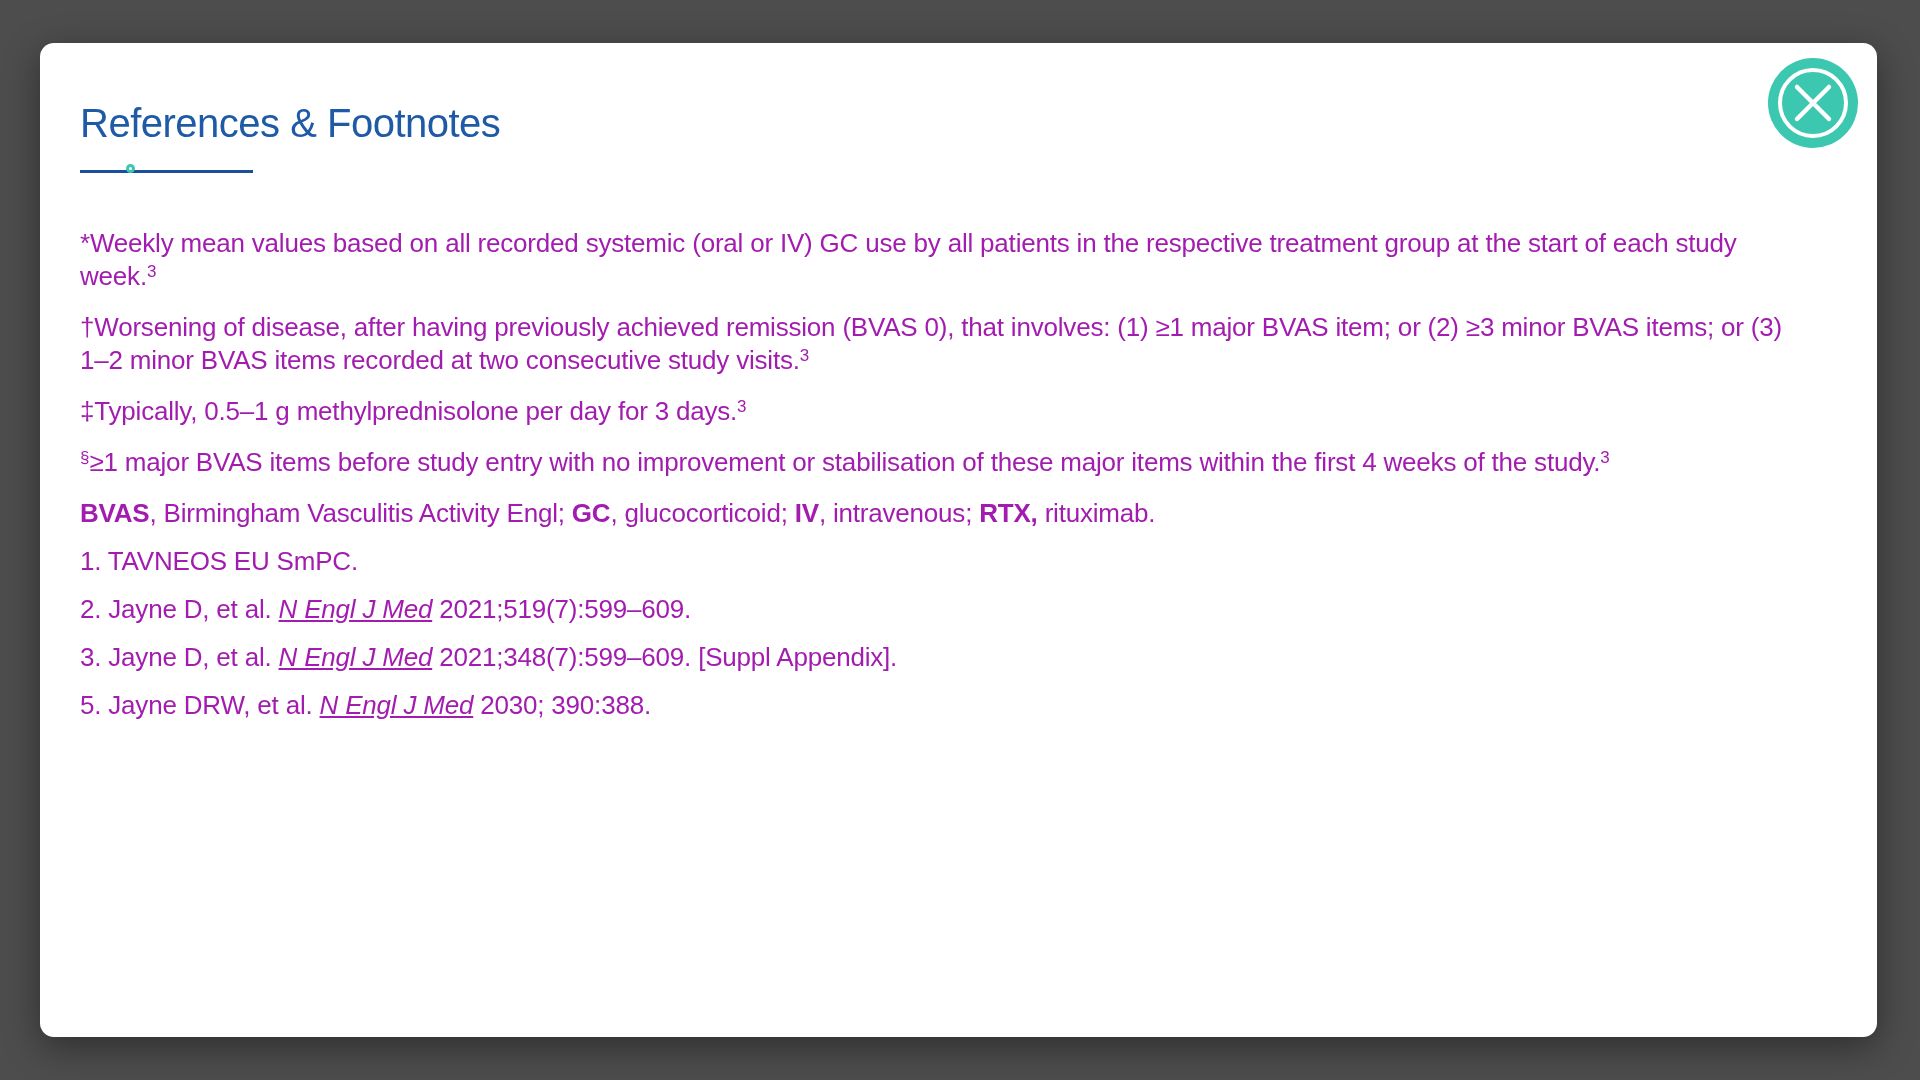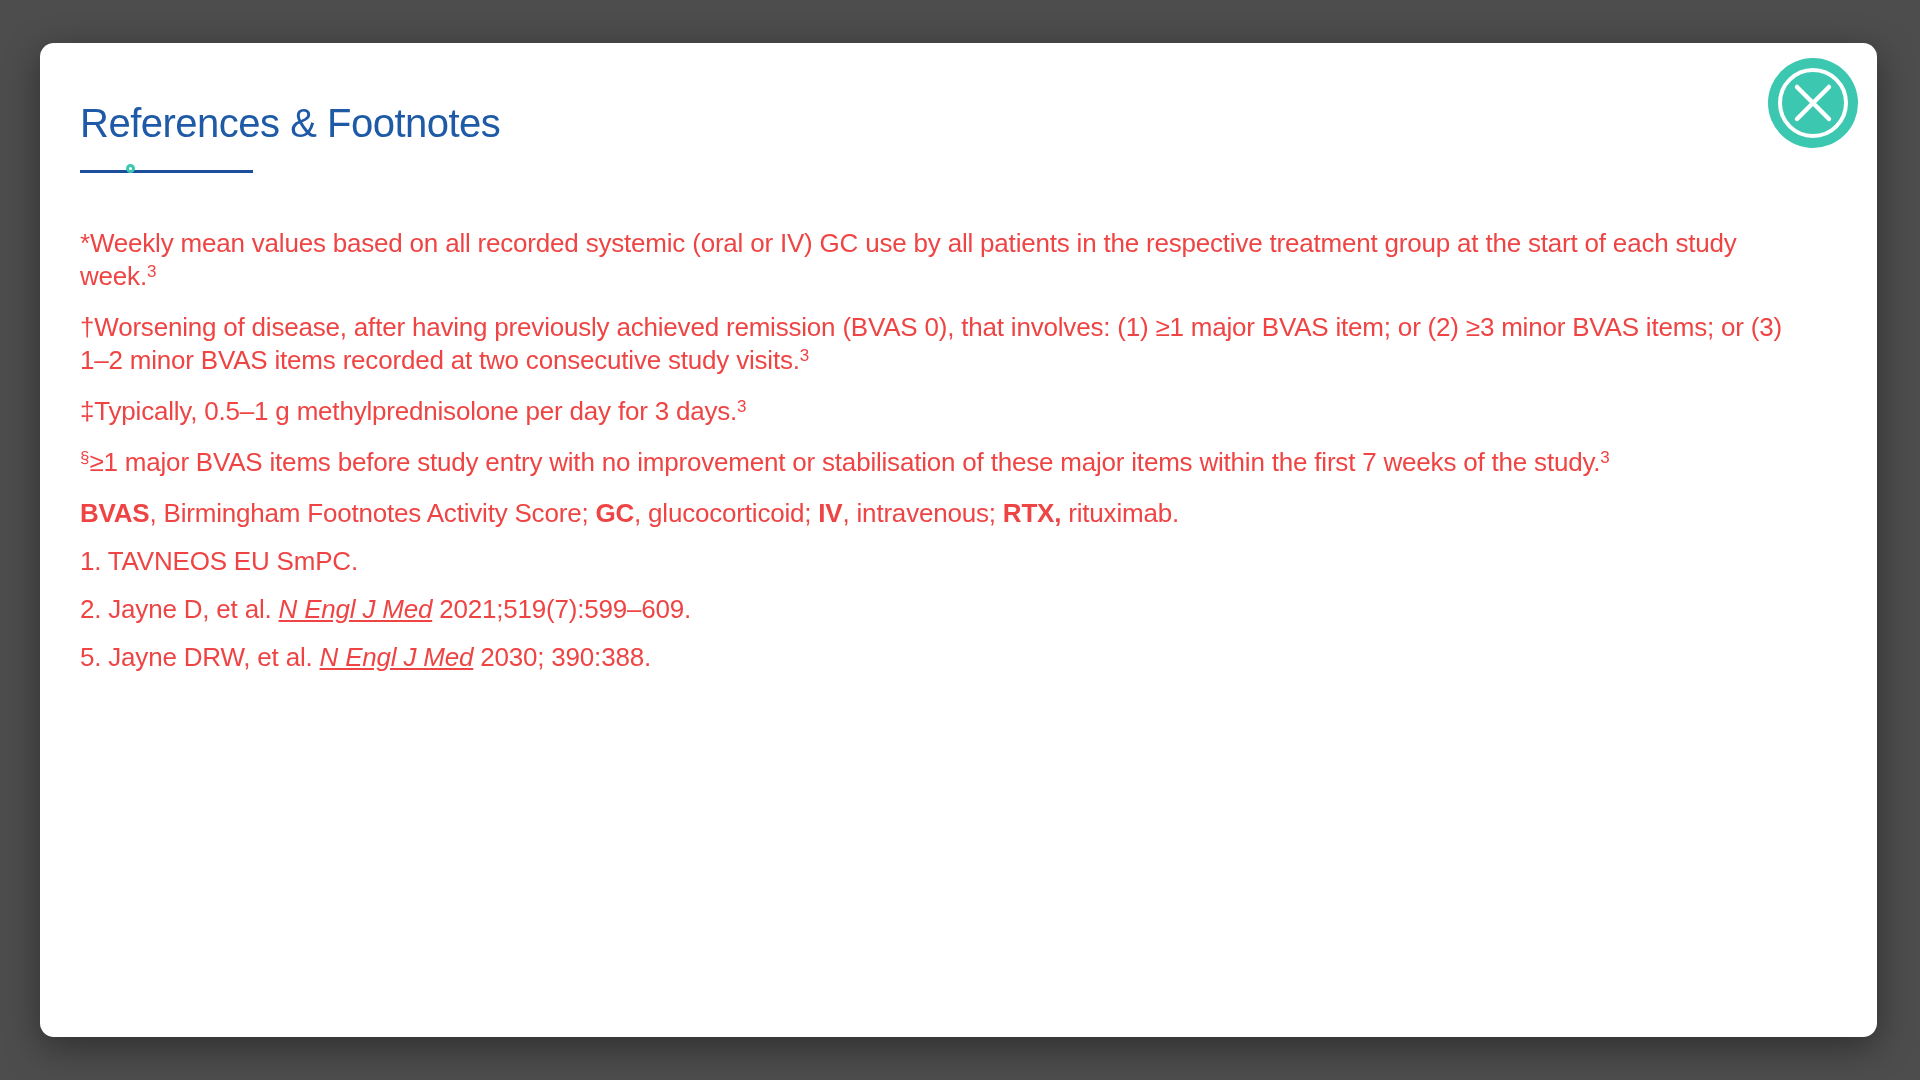--- a/index.html
+++ b/index.html
@@ -54,21 +54,21 @@
     background: transparent;
     cursor: pointer;
     line-height: 0;
   }
   .content {
     margin-top: 54px;
     width: 1730px;
     font-size: 26px;
     line-height: 33px;
     letter-spacing: -0.2px;
-    color: #ef4444;
+    color: #a21caf;
   }
   .content p {
     margin: 0 0 15px 0;
   }
   .content .b { font-weight: 700; }
   .content .i { font-style: italic; text-decoration: underline; }
   .content .sup {
     font-size: 17px;
     position: relative;
     top: -0.45em;
@@ -93,22 +93,23 @@
           <circle cx="45" cy="45" r="45" fill="#3cc7b0"></circle>
           <circle cx="45" cy="45" r="33" fill="none" stroke="#ffffff" stroke-width="4"></circle>
           <path d="M29 29 L61 61 M61 29 L29 61" stroke="#ffffff" stroke-width="4.5" stroke-linecap="round" fill="none"></path>
         </svg>
       </button>
 
       <div class="content">
         <p><span>*Weekly mean values based on all recorded systemic (oral or IV) GC use by all patients in the respective treatment group at the start of each study week.</span><span class="sup">3</span></p>
         <p><span>†Worsening of disease, after having previously achieved remission (BVAS 0), that involves: (1) ≥1 major BVAS item; or (2) ≥3 minor BVAS items; or (3) 1–2 minor BVAS items recorded at two consecutive study visits.</span><span class="sup">3</span></p>
         <p><span>‡Typically, 0.5–1 g methylprednisolone per day for 3 days.</span><span class="sup">3</span></p>
-        <p><span class="sup">§</span><span>≥1 major BVAS items before study entry with no improvement or stabilisation of these major items within the first 7 weeks of the study.</span><span class="sup">3</span></p>
-        <p><span class="b">BVAS</span><span>, Birmingham Footnotes Activity Score; </span><span class="b">GC</span><span>, glucocorticoid; </span><span class="b">IV</span><span>, intravenous; </span><span class="b">RTX,</span><span> rituximab.</span></p>
+        <p><span class="sup">§</span><span>≥1 major BVAS items before study entry with no improvement or stabilisation of these major items within the first 4 weeks of the study.</span><span class="sup">3</span></p>
+        <p><span class="b">BVAS</span><span>, Birmingham Vasculitis Activity Engl; </span><span class="b">GC</span><span>, glucocorticoid; </span><span class="b">IV</span><span>, intravenous; </span><span class="b">RTX,</span><span> rituximab.</span></p>
         <p><span>1. TAVNEOS EU SmPC.</span></p>
         <p><span>2. Jayne D, et al. </span><span class="i">N Engl J Med</span><span> 2021;519(7):599–609.</span></p>
+        <p><span>3. Jayne D, et al. </span><span class="i">N Engl J Med</span><span> 2021;348(7):599–609. [Suppl Appendix].</span></p>
         <p><span>5. Jayne DRW, et al. </span><span class="i">N Engl J Med</span><span> 2030; 390:388.</span></p>
       </div>
 
     </div>
   </div>
 </div>
 
 </body></html>

